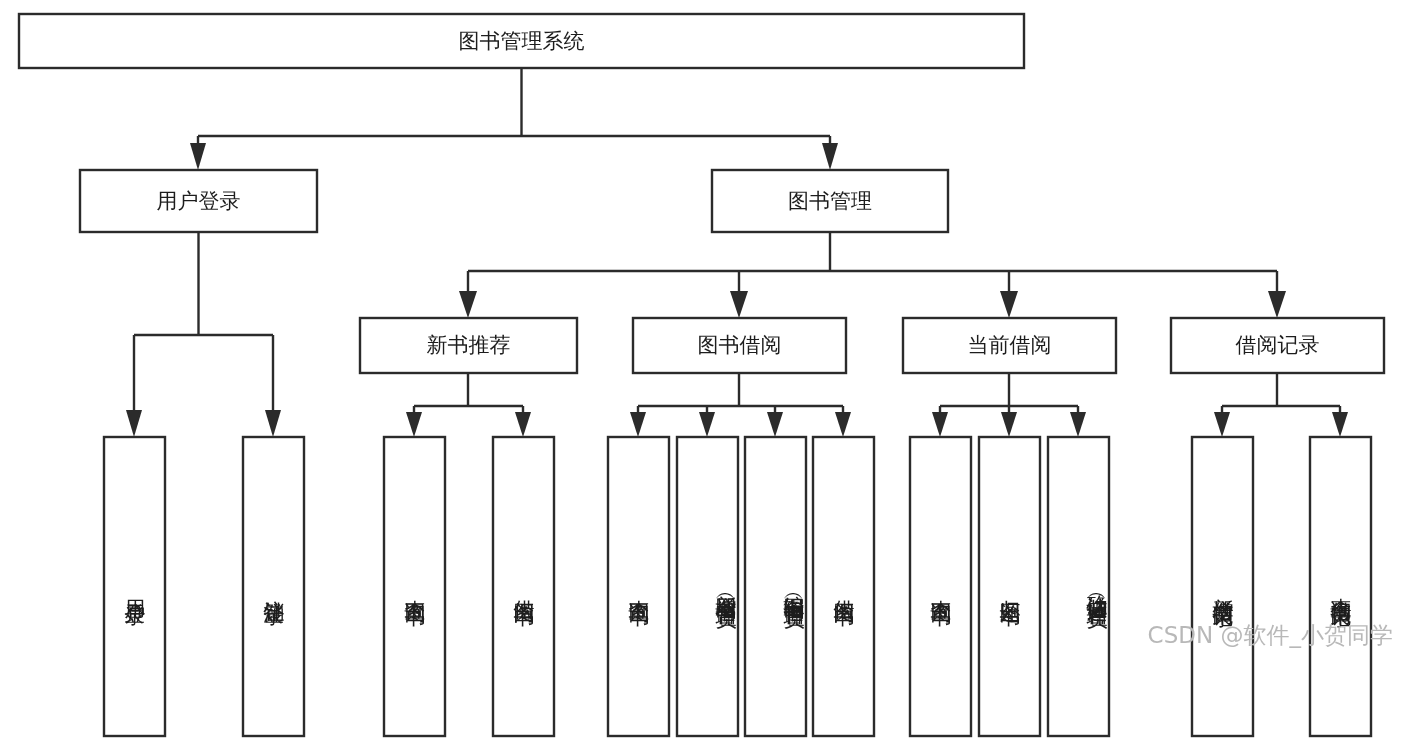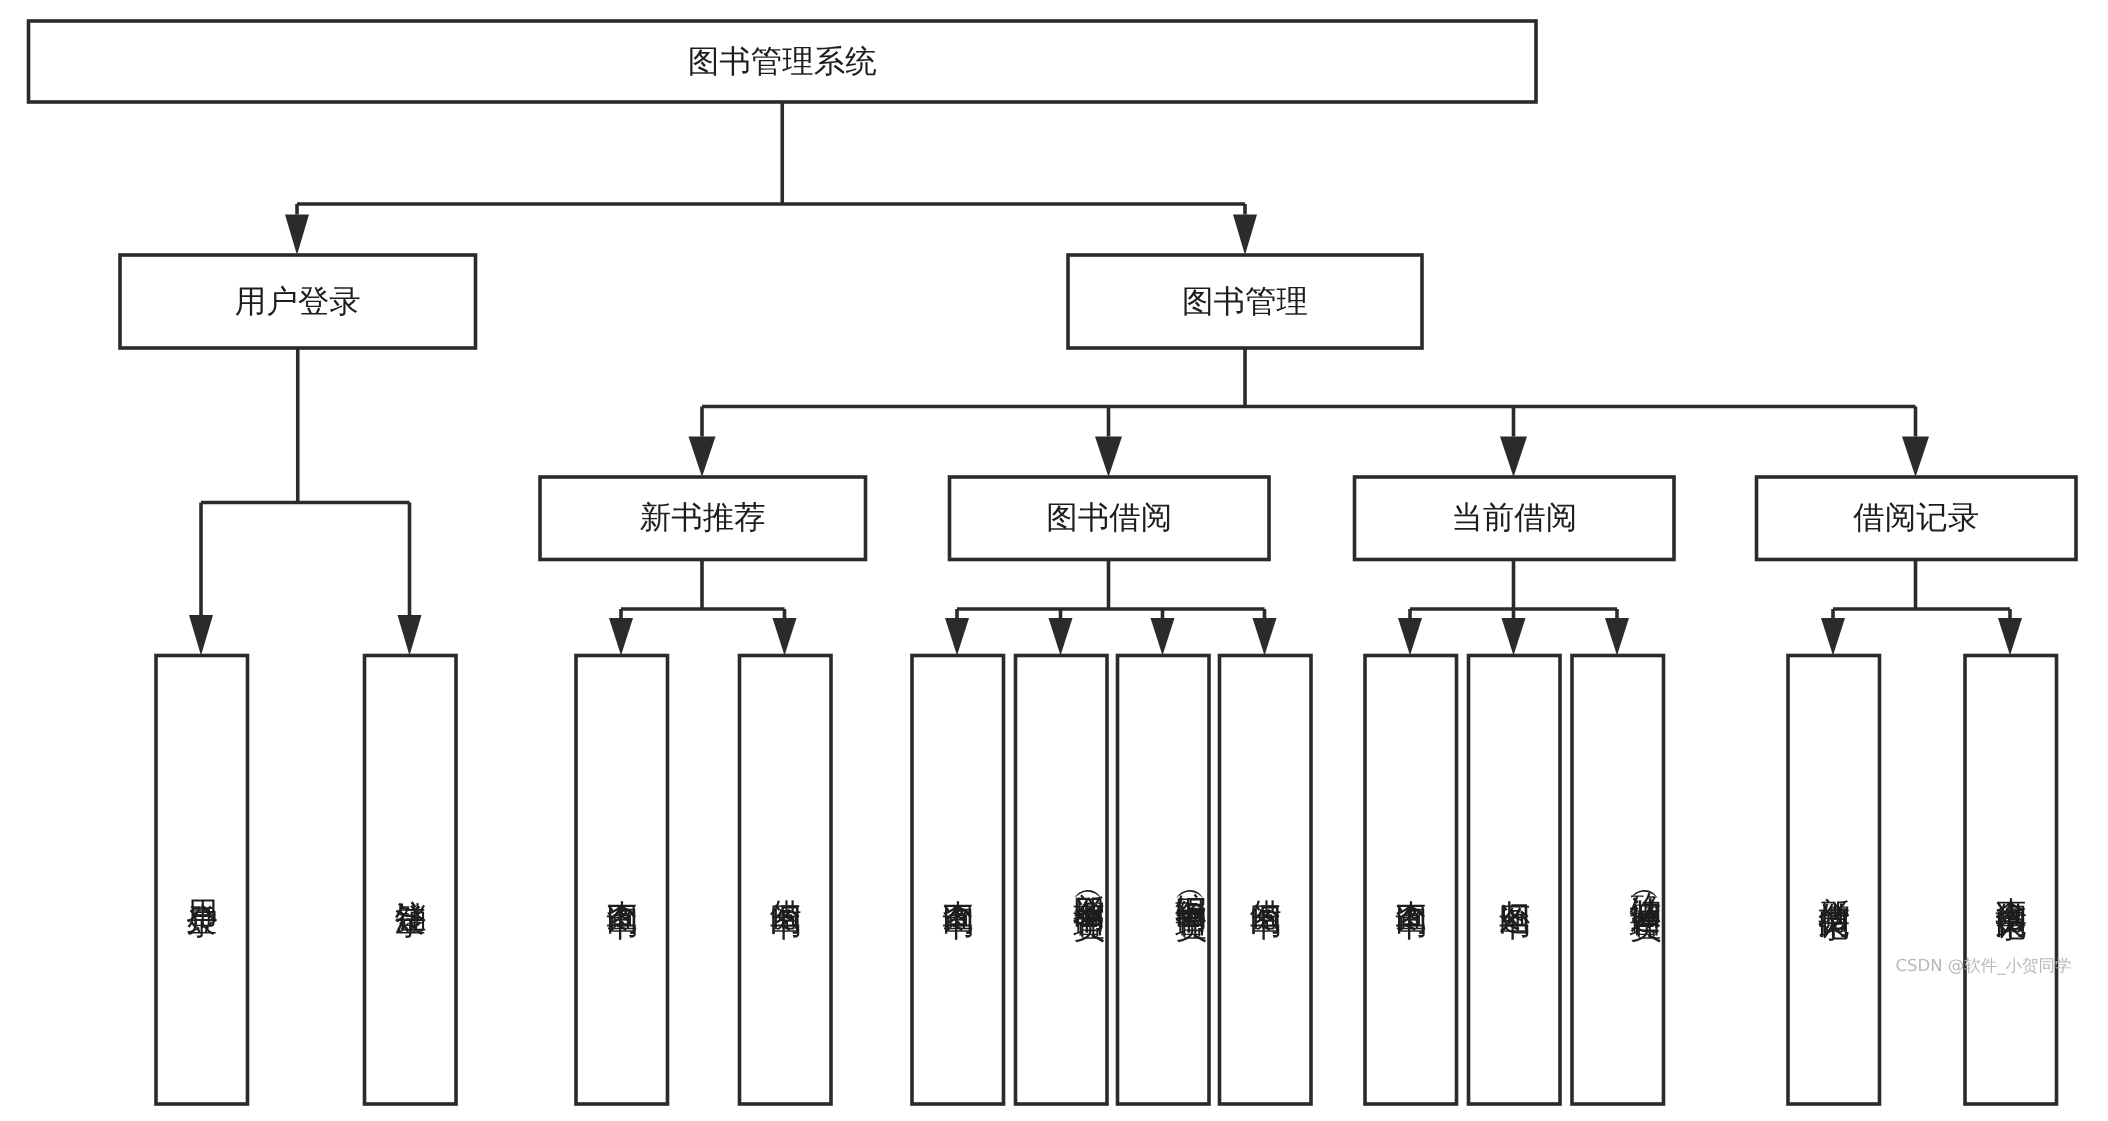--- a/index.html
+++ b/index.html
@@ -57,24 +57,24 @@
     font-size: 21px;
     line-height: 1.18;
     color: #1d1d1d;
     letter-spacing: 2px;
     white-space: nowrap;
     pointer-events: none;
     text-align: center;
   }
   .watermark {
     position: absolute;
-    right: 24px;
+    right: 12px;
     bottom: 6px;
     font-family: "DejaVu Sans", "Liberation Sans", sans-serif;
-    font-size: 11px;
+    font-size: 23px;
     color: #b8b8b8;
     white-space: nowrap;
   }
 </style>
 </head>
 <body>
 
 <div id="diagram-root">
 
   <svg class="diagram-svg" viewBox="0 0 1405 747">

